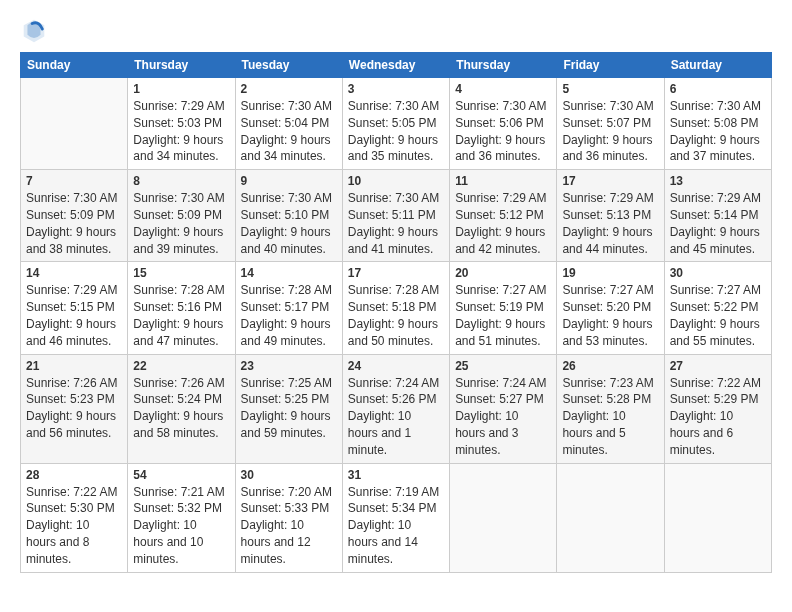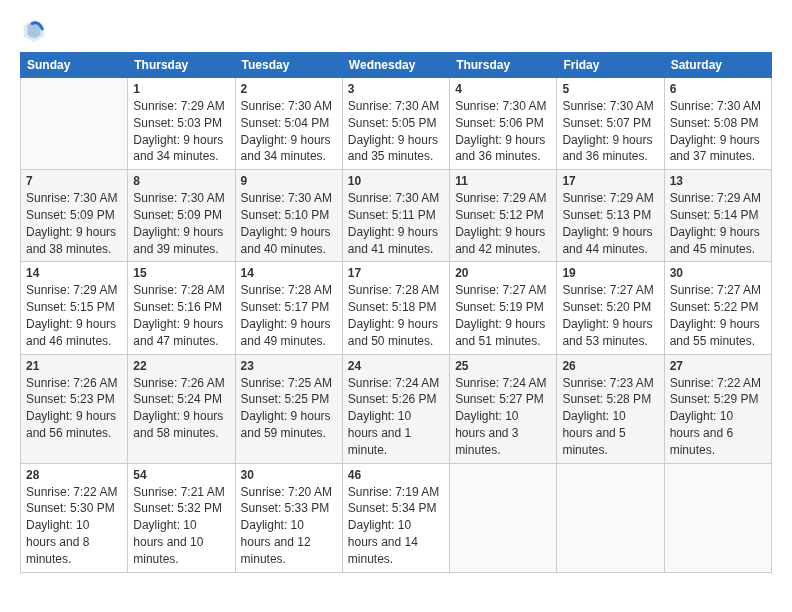--- a/index.html
+++ b/index.html
@@ -319,21 +319,21 @@
           Sunrise: 7:21 AM<br>Sunset: 5:32 PM<br>Daylight: 10 hours and 10 minutes.
         </div>
           </td>
           <td>
             <div class="day-num">30</div>
         <div class="day-info">
           Sunrise: 7:20 AM<br>Sunset: 5:33 PM<br>Daylight: 10 hours and 12 minutes.
         </div>
           </td>
           <td>
-            <div class="day-num">46</div>
+            <div class="day-num">31</div>
         <div class="day-info">
           Sunrise: 7:19 AM<br>Sunset: 5:34 PM<br>Daylight: 10 hours and 14 minutes.
         </div>
           </td>
           <td class="empty"></td>
           <td class="empty"></td>
           <td class="empty"></td>
         </tr>
       </tbody>
   </table>

